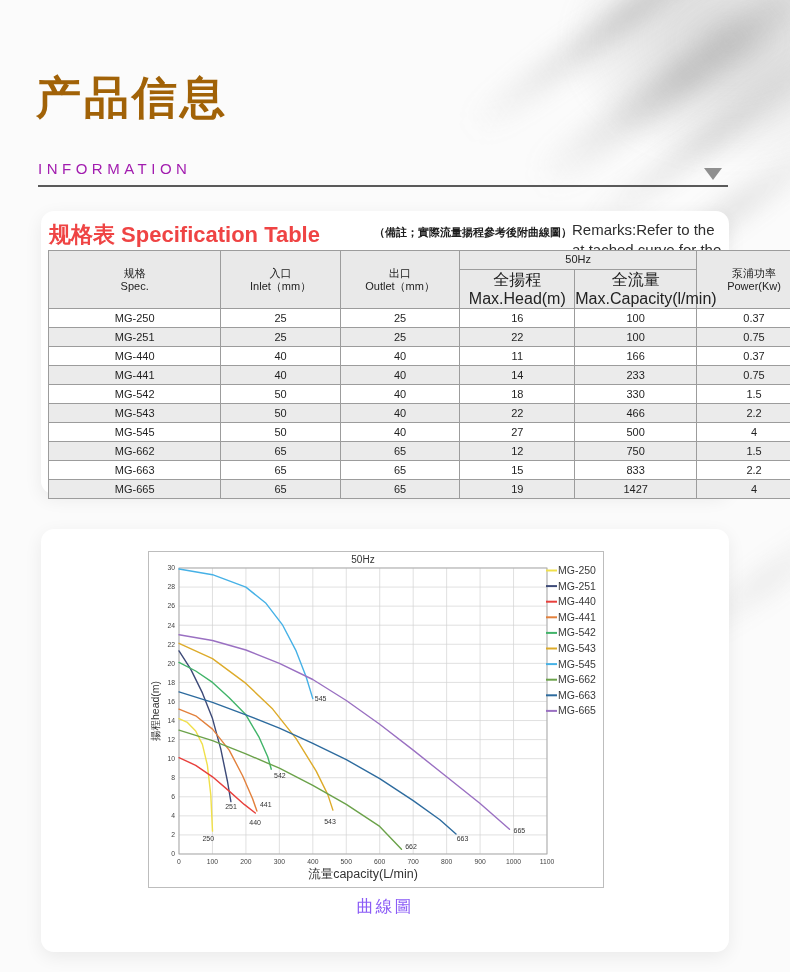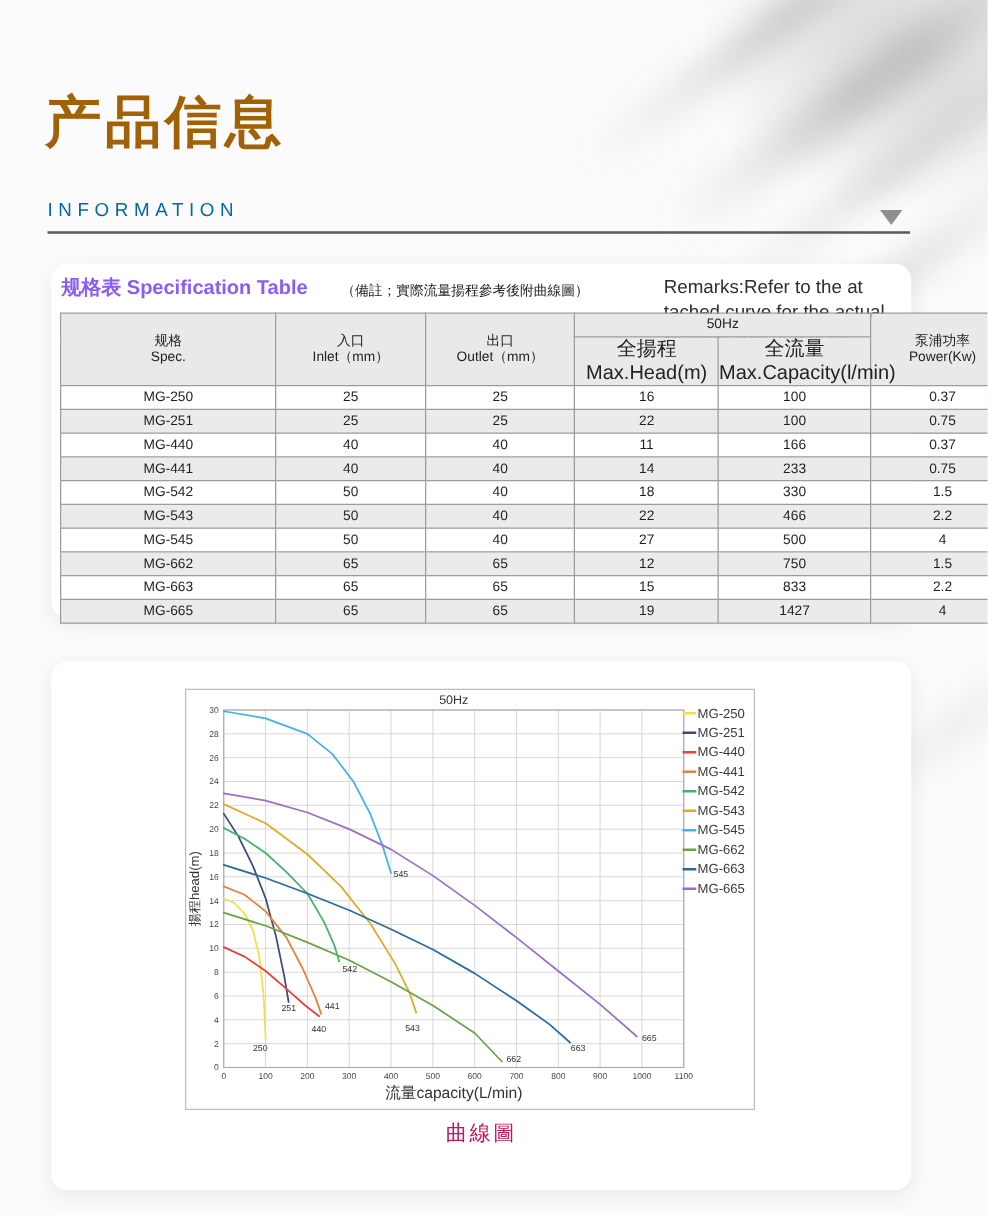--- a/index.html
+++ b/index.html
@@ -21,39 +21,39 @@
     background:radial-gradient(ellipse at center,rgba(120,120,120,.30) 0%,rgba(120,120,120,0) 70%);
     filter:blur(8px);
   }
   
   #page-title{
     position:absolute;left:36px;top:68px;
     font-size:45px;font-weight:800;letter-spacing:3px;color:#a16207;
   }
   #info-label{
     position:absolute;left:38px;top:160px;
-    font-size:15px;letter-spacing:4.5px;color:#0369a1;font-weight:500;
+    font-size:15px;letter-spacing:4.5px;color:#a21caf;font-weight:500;
   }
   #info-line{position:absolute;left:38px;top:185px;width:690px;height:2px;background:#5a5a5a;}
   #info-triangle{
     position:absolute;left:704px;top:168px;width:0;height:0;
     border-left:9px solid transparent;border-right:9px solid transparent;
     border-top:12px solid #8f8f8f;
   }
   
   .card{
     position:absolute;background:#fff;border-radius:13px;
     box-shadow:0 5px 18px rgba(0,0,0,.07);
   }
   #spec-card{left:41px;top:211px;width:688px;height:283px;}
   #chart-card{left:41px;top:529px;width:688px;height:423px;}
   
   #spec-head{position:absolute;left:8px;top:9px;right:6px;display:flex;align-items:flex-start;}
-  #spec-heading{font-size:16px;font-weight:bold;color:#8b5cf6;white-space:nowrap;text-align:center;}
-  #spec-note{font-size:11px;font-weight:normal;color:#1d1d1d;margin-left:27px;margin-top:5px;white-space:nowrap;}
+  #spec-heading{font-size:22px;font-weight:bold;color:#ef4444;white-space:nowrap;text-align:center;}
+  #spec-note{font-size:11px;font-weight:bold;color:#1d1d1d;margin-left:54px;margin-top:5px;white-space:nowrap;}
   #spec-remarks{font-size:15px;color:#2e2e2e;width:192px;line-height:1.3;margin-left:auto;}
   
   #spec-table{
     position:absolute;left:7px;top:39px;width:764px;
     border-collapse:collapse;text-align:center;table-layout:fixed;
   }
   #spec-table th,#spec-table td{border:1px solid #9c9c9c;padding:0;}
   #spec-table thead th{
     background:#e9e9e9;font-weight:normal;font-size:16px;line-height:1.2;color:#222;
   }
@@ -62,21 +62,21 @@
   #spec-table tbody td{height:18px;font-size:11px;color:#1f1f1f;background:#fff;}
   #spec-table tbody tr:nth-child(even) td{background:#ebebeb;}
   
   #chart-box{
     position:absolute;left:107px;top:22px;width:454px;height:335px;
     border:1px solid #bdbdbd;background:#fff;
   }
   #chart-box svg{display:block;font-family:"Liberation Sans","DejaVu Sans",sans-serif;}
   #chart-caption{
     position:absolute;left:0;right:0;top:366px;text-align:center;
-    font-size:17px;color:#be185d;letter-spacing:2px;
+    font-size:17px;color:#8b5cf6;letter-spacing:2px;
   }
 </style>
 </head>
 <body>
 
 <div id="decor-wrap">
   <div class="blob" style="left:560px;top:-90px;width:340px;height:260px;"></div>
   <div class="streak" style="left:430px;top:-10px;width:430px;height:26px;"></div>
   <div class="streak" style="left:500px;top:48px;width:400px;height:34px;"></div>
   <div class="streak" style="left:545px;top:118px;width:360px;height:20px;opacity:.8;"></div>

